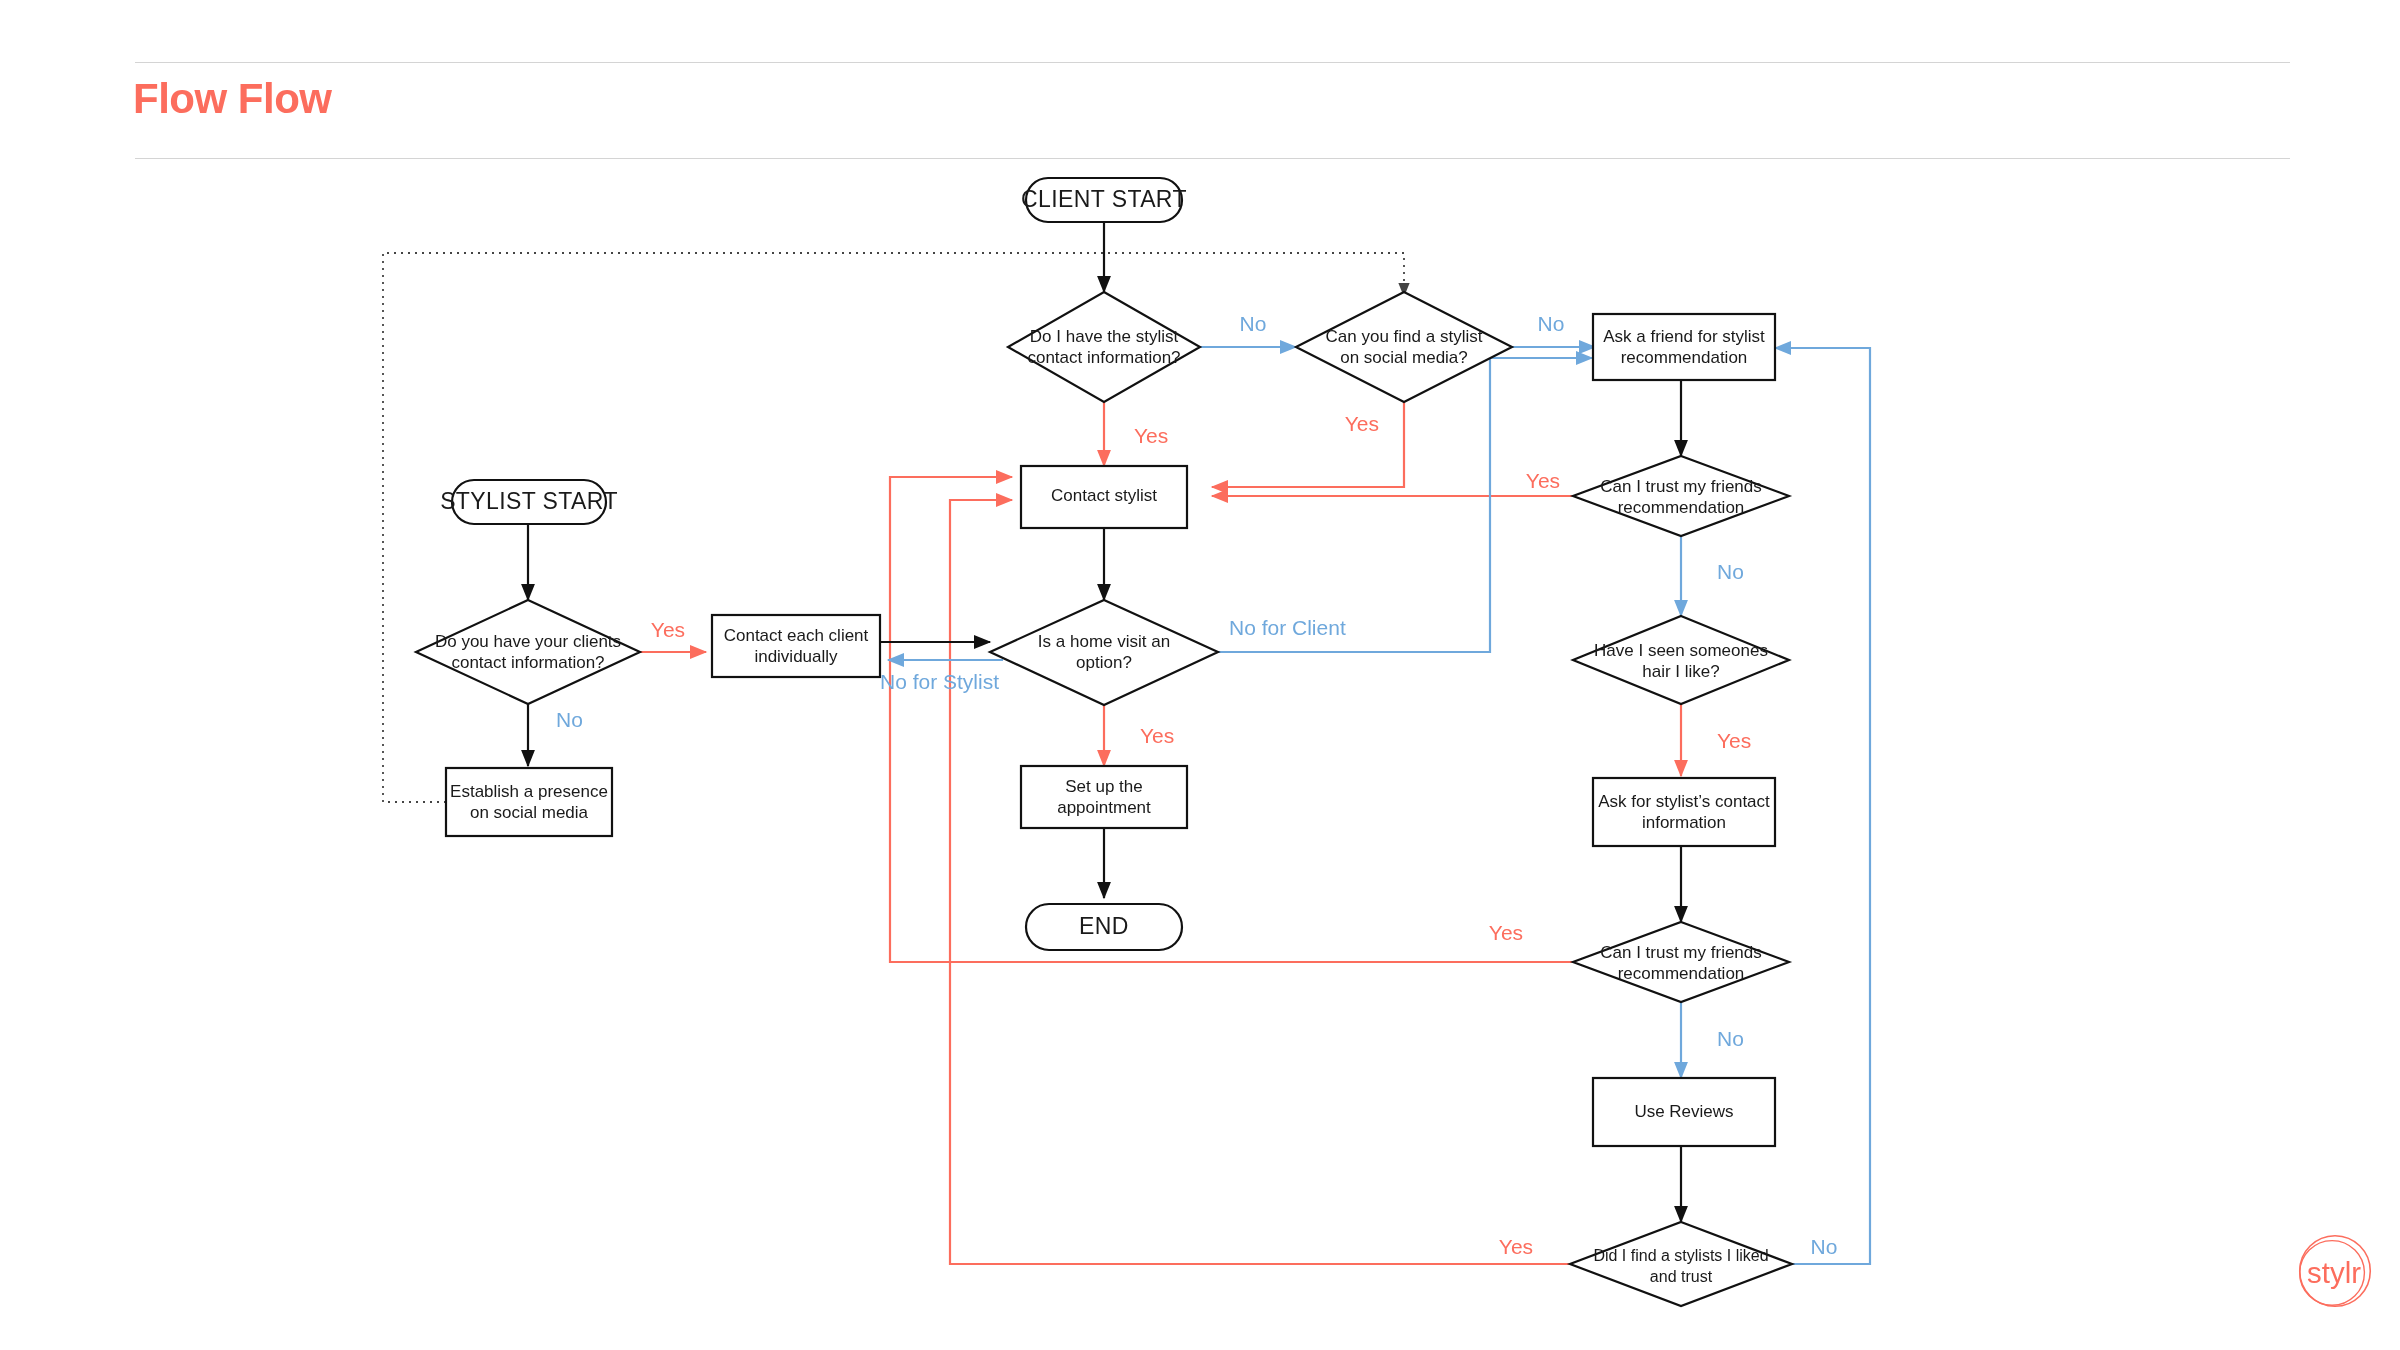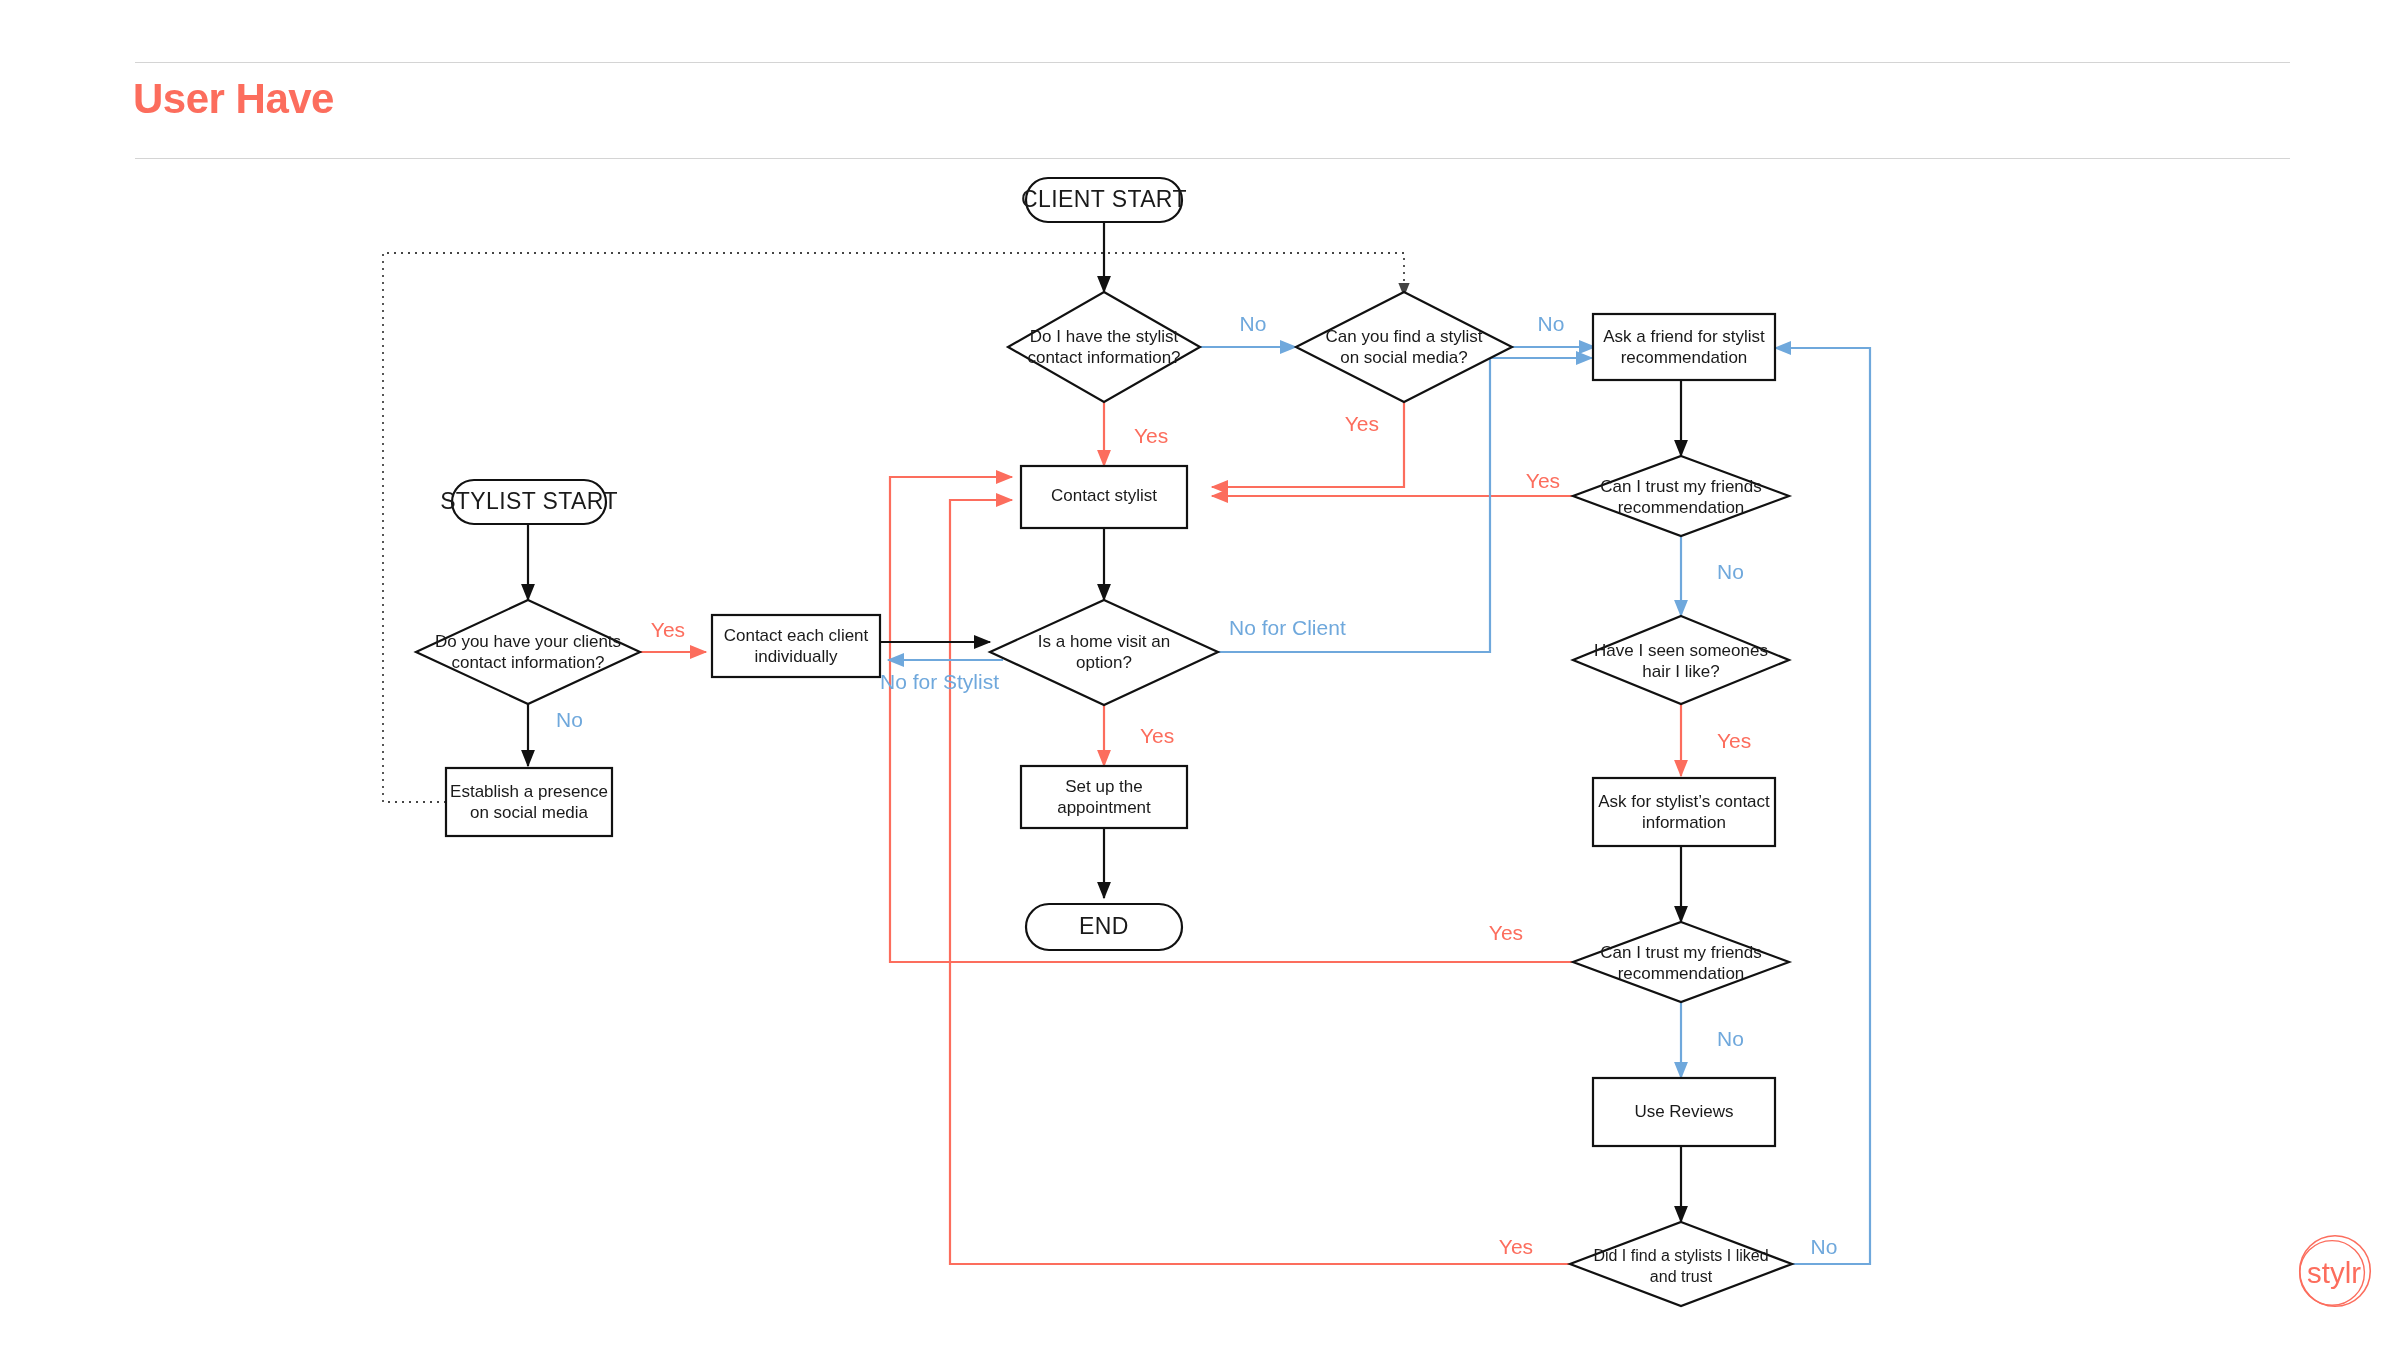--- a/index.html
+++ b/index.html
@@ -75,21 +75,21 @@
     font-size: 21px;
   }
   .shape { fill: #ffffff; stroke: #111111; stroke-width: 2.2; }
 </style>
 </head>
 <body>
 
 <div class="page">
 
   <div class="rule rule-top"></div>
-  <div class="page-title">User Have</div>
+  <div class="page-title">Flow Flow</div>
   <div class="rule rule-bottom"></div>
 
   <svg class="flow-canvas" viewBox="0 0 2400 1350">
     <defs>
       <marker id="ah-k" markerWidth="9" markerHeight="9" refX="7.4" refY="3.2" orient="auto" markerUnits="strokeWidth">
         <path d="M0,0 L8,3.2 L0,6.4 z" fill="#111111"></path>
       </marker>
       <marker id="ah-r" markerWidth="9" markerHeight="9" refX="7.4" refY="3.2" orient="auto" markerUnits="strokeWidth">
         <path d="M0,0 L8,3.2 L0,6.4 z" fill="#fc6d5d"></path>
       </marker>

